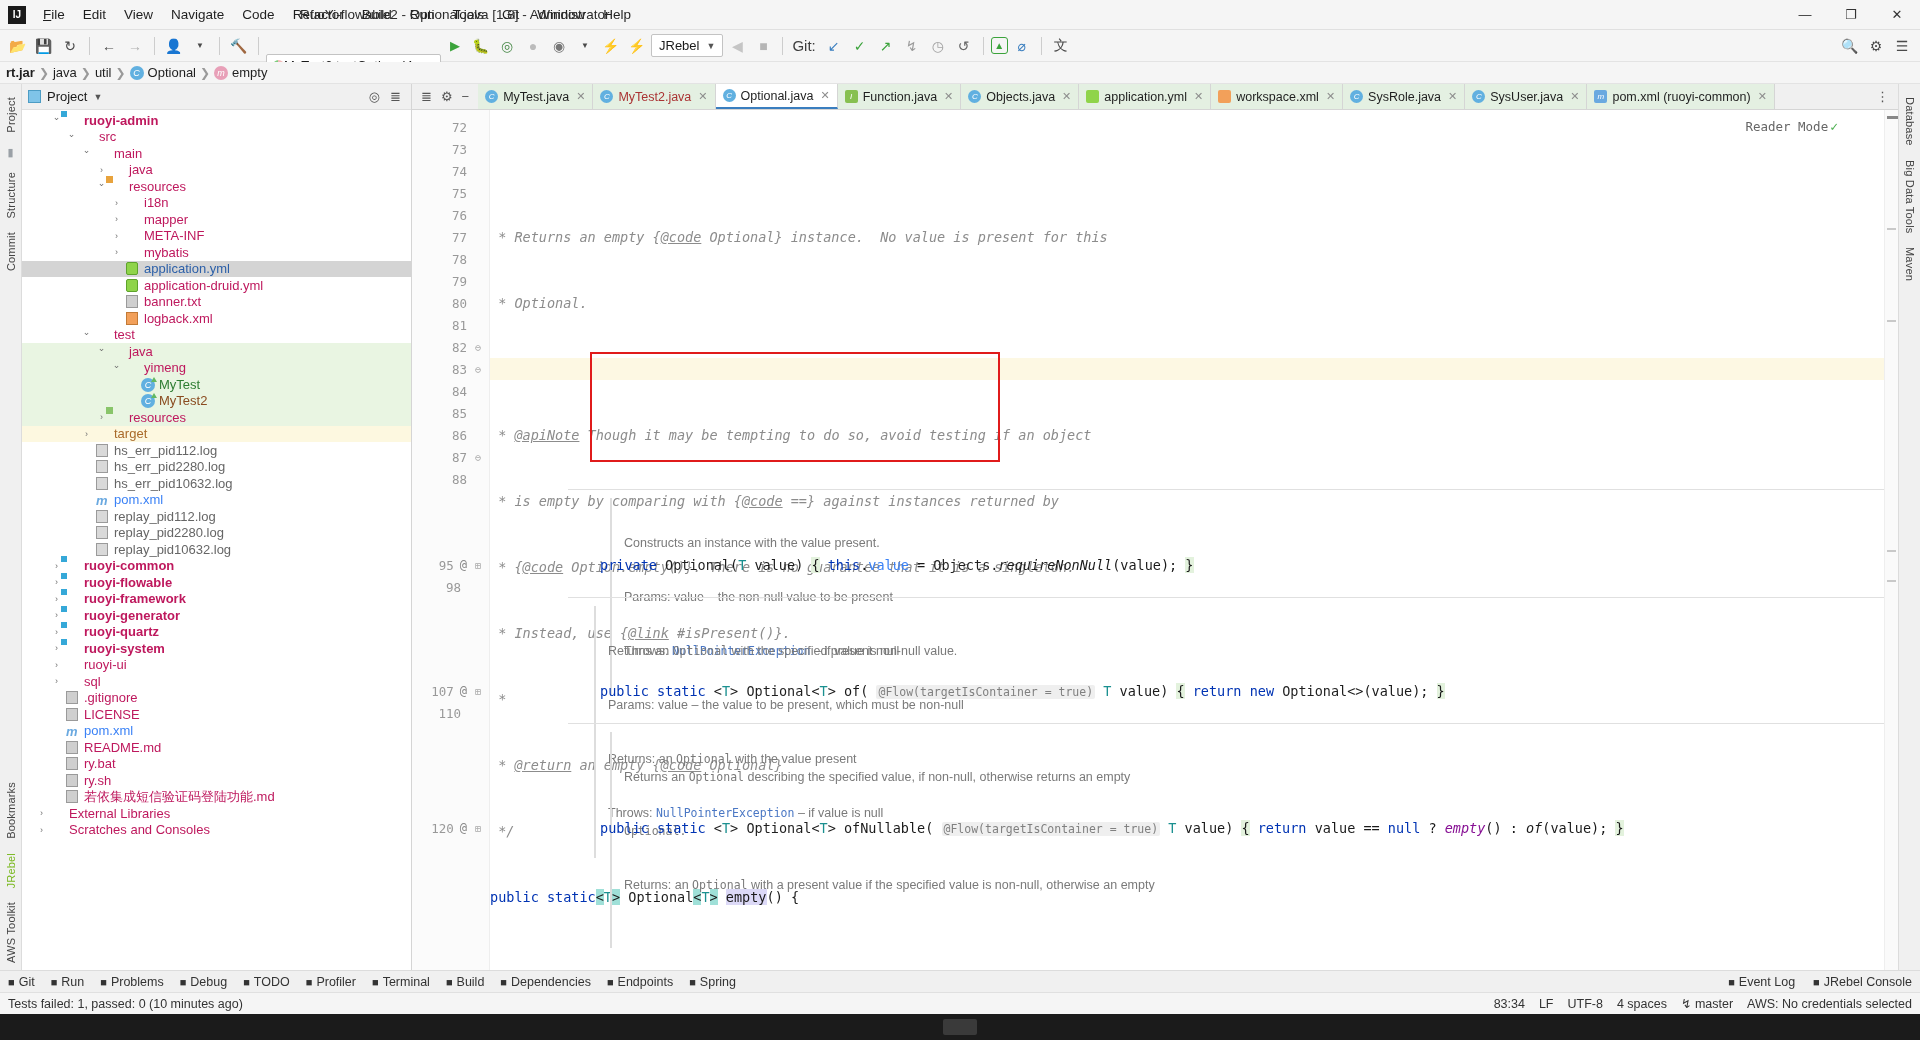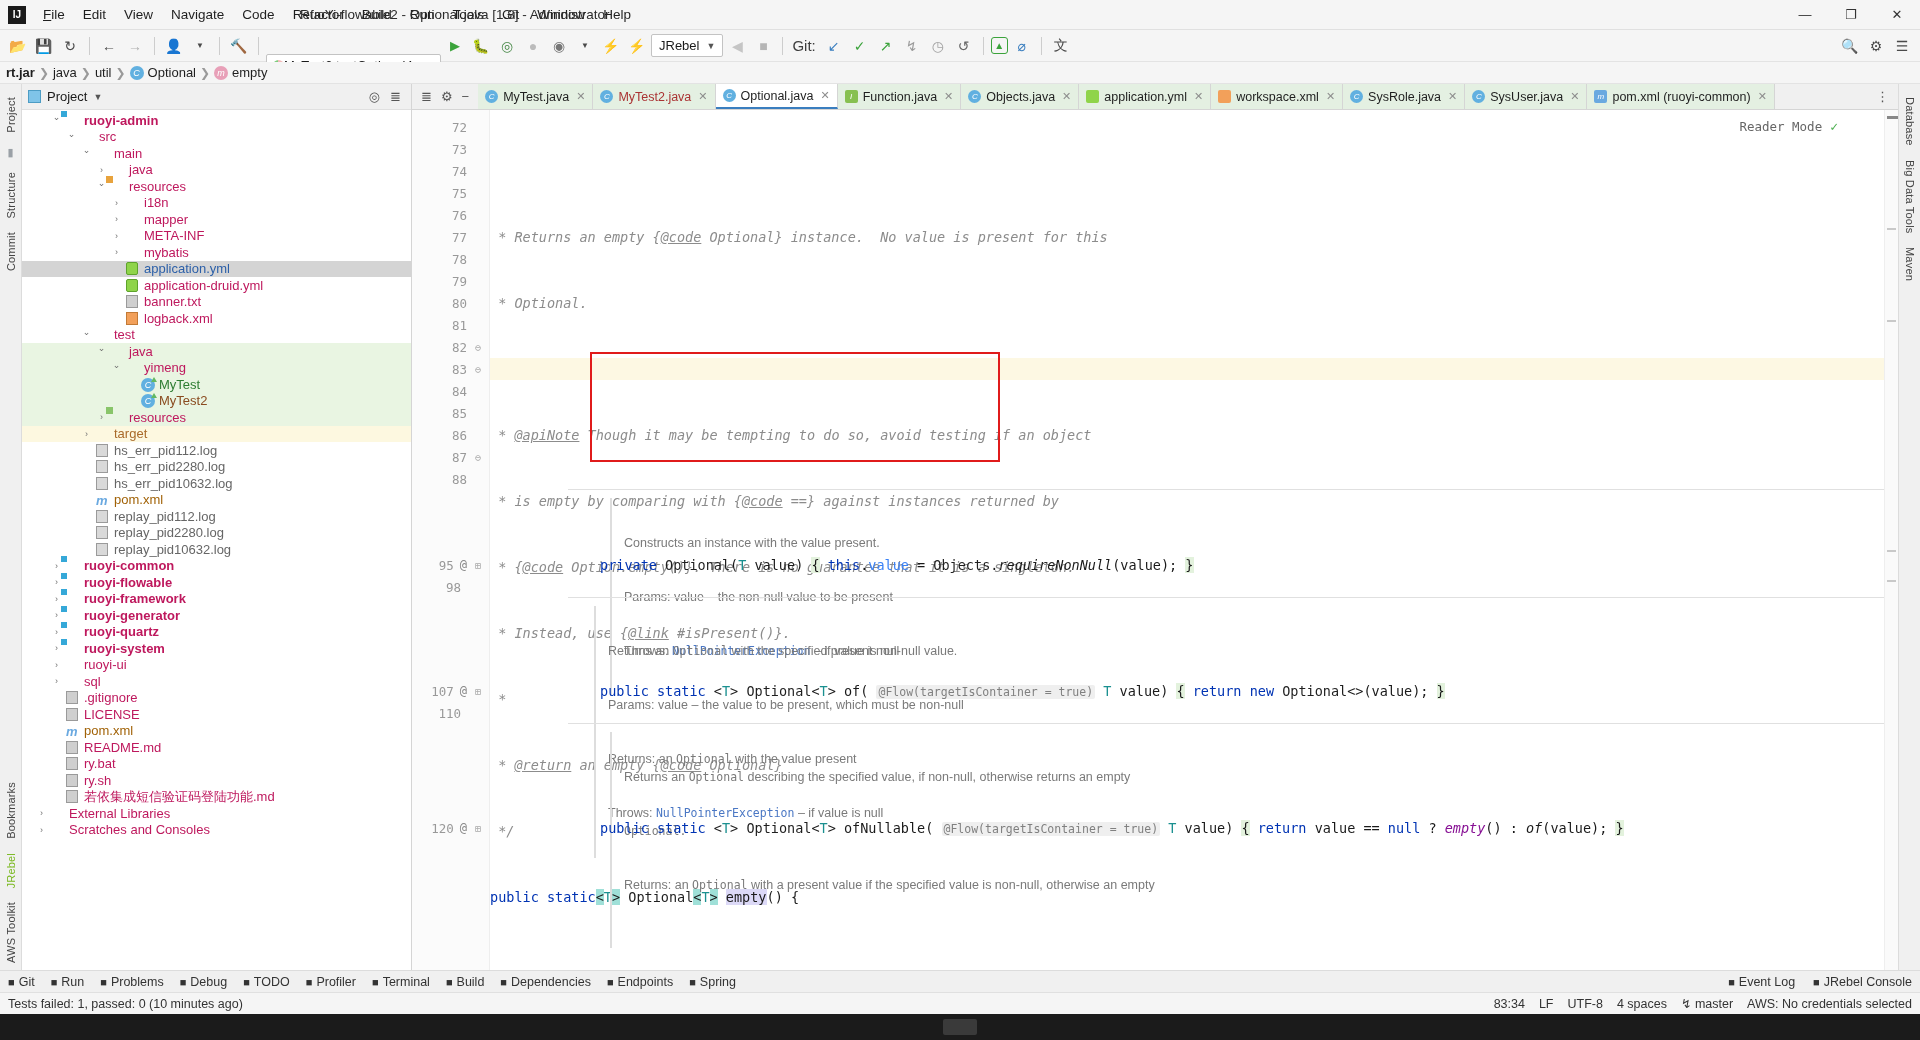--- a/index.html
+++ b/index.html
@@ -150,21 +150,21 @@
   .cglyph { width:14px;height:14px;border-radius:50%;background:#61b0e0;color:#fff;font-size:9px;
      display:flex;align-items:center;justify-content:center;font-style:italic; position:relative;}
   .cglyph::after{content:"";position:absolute;right:-2px;top:-1px;width:0;height:0;
      border-left:3px solid transparent;border-right:3px solid transparent;border-bottom:5px solid #63b963;}
   .tlabel { color:#be185d; }
   .tlabel.bold { font-weight:bold; }
   .tlabel.blue { color:#2b5fa8; }
   .tlabel.green { color:#2e7d32; }
   .tlabel.brown { color:#8a4b1f; }
   .tlabel.gray { color:#666; }
-  .tlabel.purple { color:#a16207; }
+  .tlabel.purple { color:#3b82f6; }
   .tlabel.orange { color:#a96a2a; }
 
   
   .editor-wrap { flex:1; display:flex; flex-direction:column; min-width:0; background:#fff; }
   .tabbar {
     height:26px; display:flex; align-items:stretch; background:#f0f0f0;
     border-bottom:1px solid #d5d5d5; overflow:hidden;
   }
   .tab-ctl { display:flex; align-items:center; gap:9px; padding: 0 9px; color:#555; font-size:13px; }
   .etab {
@@ -204,21 +204,21 @@
   .gen { color:#1a9090; }
   .fn { color:#1a1a1a; }
   .const { color:#871094; font-style:italic; }
   .field { color:#3b82f6; }
   .meth-it { color:#1a1a1a; font-style:italic; }
   .hl-sel { background:#9fe0d8; }
   .hl-soft { background:#dcd9f7; }
   .hl-green { background:#e3f2dd; }
   .reader-mode {
     position:absolute; right: 46px; top: 6px; font-size:12.5px; color:#666;
-    display:flex; align-items:center; gap:8px;
+    display:flex; align-items:center; gap:2px;
   }
   .check { color:#4caf50; font-size:13px; }
   .hl-line { position:absolute; left:0; right:0; background:#fdf8e3; }
   .redbox {
     position:absolute; border:2px solid #e01b1b; pointer-events:none;
   }
   .docblock {
     position:absolute; font-family:"Liberation Sans", sans-serif;
     font-size:12.5px; color:#7a7a7a; line-height:18px;
     border-left:2px solid #ddd; padding-left:12px;

